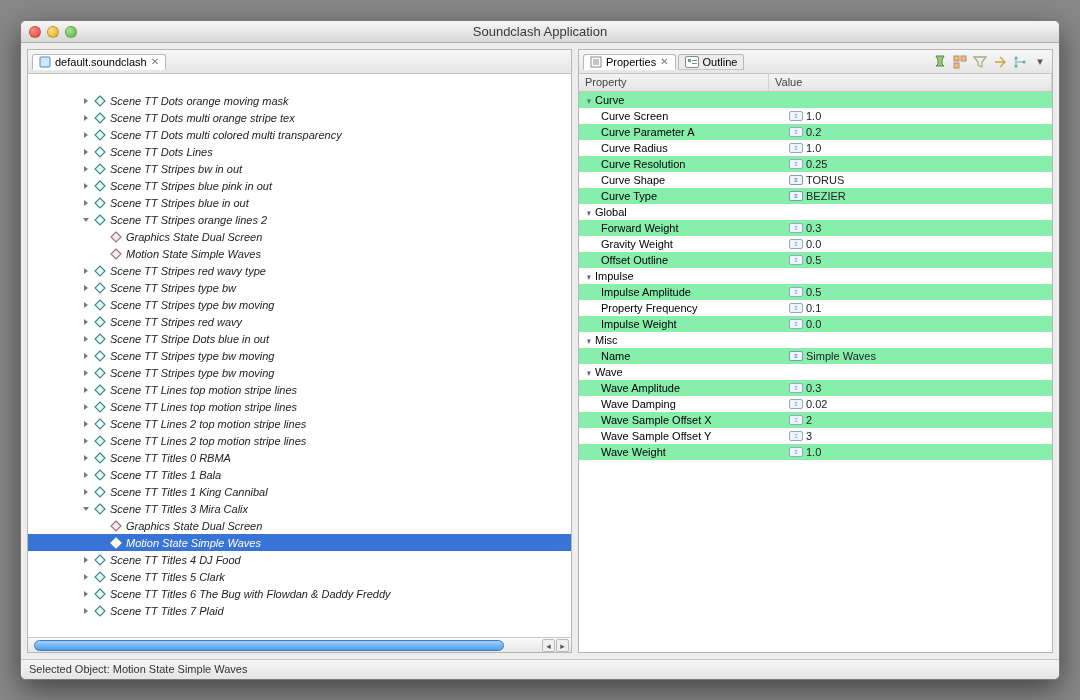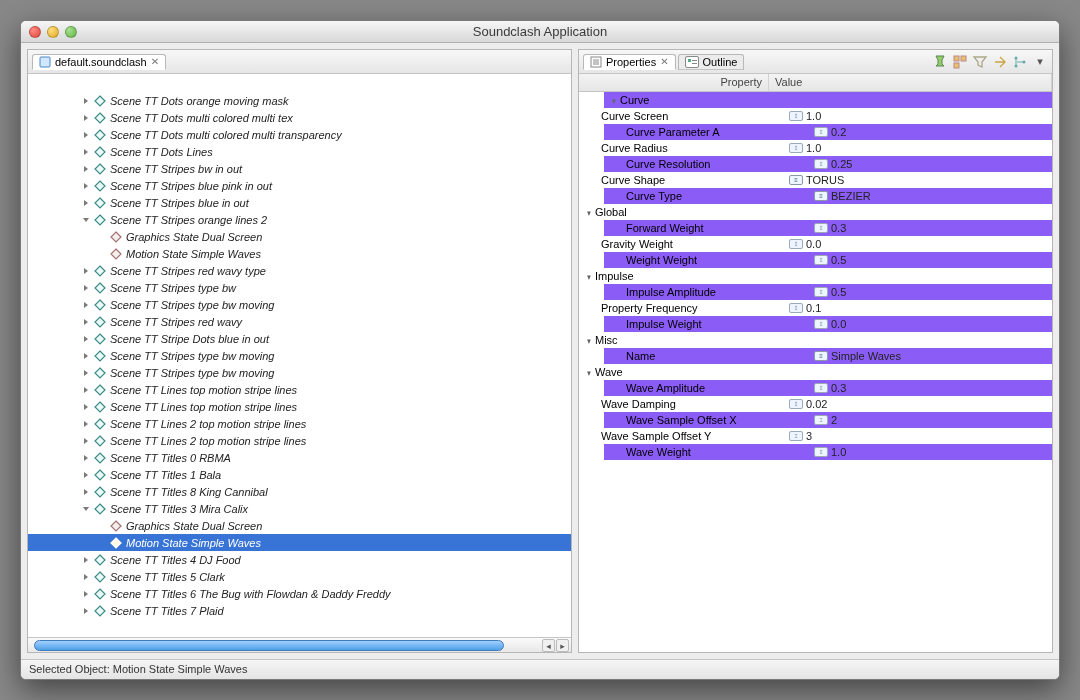--- a/index.html
+++ b/index.html
@@ -129,26 +129,26 @@
   
   .prop-header {
     height: 18px;
     background: linear-gradient(#f3f3f3,#e6e6e6);
     border-bottom: 1px solid #c5c5c5;
     display: flex;
     font-size: 11px;
     color: #444;
   }
   .prop-header .hcol { padding: 2px 6px; border-right: 1px solid #d2d2d2; }
-  .hcol.prop { flex: 0 0 190px; text-align: right; }
+  .hcol.prop { flex: 0 0 190px; }
   .hcol.val { flex: 1; }
 
   .prop-body { flex:1; overflow:auto; font-size:11px; }
   .prow { height:16px; display:flex; align-items:center; }
-  .prow.alt { background:#8b5cf6;margin-left:25px; }
+  .prow.alt { background:#86efac; }
   .pname { flex:0 0 190px; padding-left: 6px; display:flex; align-items:center; }
   .pval { flex:1; display:flex; align-items:center; gap:3px; color:#222;padding-left:20px; }
   .group-toggle { width:10px; display:inline-block; }
   .group-toggle::before { content:"\25BC"; font-size:8px; color:#666; margin-right:3px; transform:scaleX(0.8); display:inline-block;}
   .child-indent { padding-left: 22px; }
   .val-icon {
     width:14px; height:10px; border:1px solid #9ab; border-radius:2px;
     background:#eef5ff; font-size:6px; color:#357; display:flex; align-items:center; justify-content:center;
   }
   .val-icon.enum { border-color:#89a; }
@@ -223,21 +223,21 @@
             <span class="arrow">
               <svg width="8" height="8" viewBox="0 0 8 8">
                 <path d="M2 1 L6 4 L2 7 Z"></path>
               </svg>
             </span>
             <span class="diamond ">
               <svg viewBox="0 0 12 12">
                 <path d="M6 1 L11 6 L6 11 L1 6 Z"></path>
               </svg>
             </span>
-            <span>Scene TT Dots multi colored multi tex</span>
+            <span>Scene TT Dots multi orange stripe tex</span>
           </div>
           <div class="tree-row">
             <span class="indent" style="width:52px"></span>
             <span class="arrow">
               <svg width="8" height="8" viewBox="0 0 8 8">
                 <path d="M2 1 L6 4 L2 7 Z"></path>
               </svg>
             </span>
             <span class="diamond ">
               <svg viewBox="0 0 12 12">
@@ -523,21 +523,21 @@
             <span class="arrow">
               <svg width="8" height="8" viewBox="0 0 8 8">
                 <path d="M2 1 L6 4 L2 7 Z"></path>
               </svg>
             </span>
             <span class="diamond ">
               <svg viewBox="0 0 12 12">
                 <path d="M6 1 L11 6 L6 11 L1 6 Z"></path>
               </svg>
             </span>
-            <span>Scene TT Titles 8  King Cannibal</span>
+            <span>Scene TT Titles 1  King Cannibal</span>
           </div>
           <div class="tree-row">
             <span class="indent" style="width:52px"></span>
             <span class="arrow">
               <svg width="8" height="8" viewBox="0 0 8 8">
                 <path d="M1 2 L7 2 L4 6 Z"></path>
               </svg>
             </span>
             <span class="diamond ">
               <svg viewBox="0 0 12 12">
@@ -756,21 +756,21 @@
             </div>
           </div>
           <div class="prow">
             <div class="pname child-indent">Gravity Weight</div>
             <div class="pval">
               <span class="val-icon">⁝⁝</span>
               <span>0.0</span>
             </div>
           </div>
           <div class="prow alt">
-            <div class="pname child-indent">Weight Weight</div>
+            <div class="pname child-indent">Offset Outline</div>
             <div class="pval">
               <span class="val-icon">⁝⁝</span>
               <span>0.5</span>
             </div>
           </div>
           <div class="prow">
             <div class="pname">
               <span class="group-toggle"></span>
               <span>Impulse</span>
             </div>

